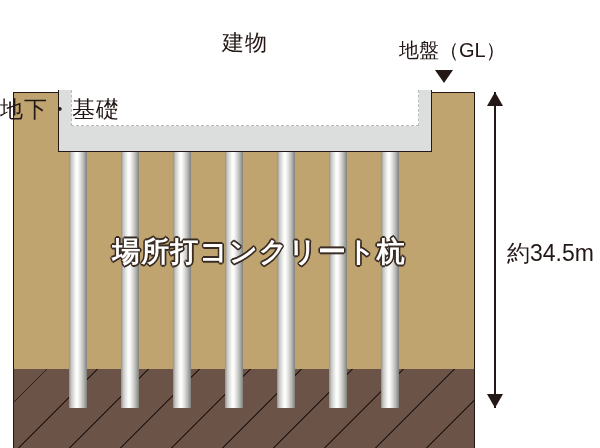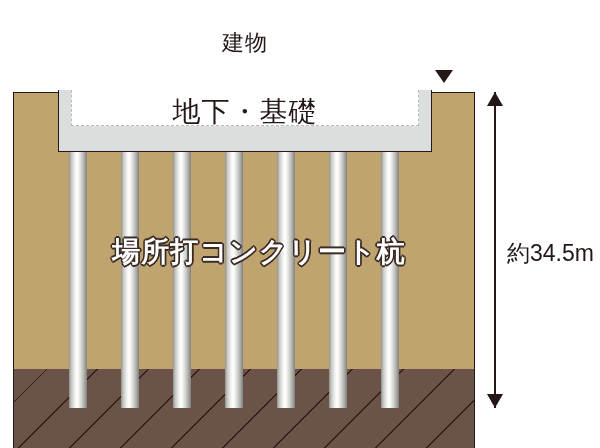--- a/index.html
+++ b/index.html
@@ -33,22 +33,21 @@
   #building-label {
     left: 0; top: 22px;
     width: 490px;
     text-align: center;
     font-size: 22px;
     letter-spacing: 1px;
   }
   #basement-label {
     left: 0; top: 88px;
     width: 490px;
-    text-align: center;
-    font-size: 28px;
+    font-size: 23px;
     letter-spacing: 1px;
   }
   #gl-label {
     left: 399px; top: 30px;
     font-size: 20px;
     letter-spacing: 0px;
   }
   #gl-marker {
     position: absolute;
     left: 435px; top: 60px;
@@ -201,16 +200,17 @@
   </div>
 
   <div id="dim-line"></div>
   <div id="dim-arrow-top"></div>
   <div id="dim-arrow-bottom"></div>
 
   <div id="gl-marker"></div>
 
   <div class="lbl" id="building-label">建物</div>
   <div class="lbl" id="basement-label">地下・基礎</div>
+  <div class="lbl" id="gl-label">地盤（GL）</div>
   <div class="lbl" id="pile-label">場所打コンクリート杭</div>
   <div class="lbl" id="depth-label">約34.5m</div>
 
 </div>
 
 </body></html>

